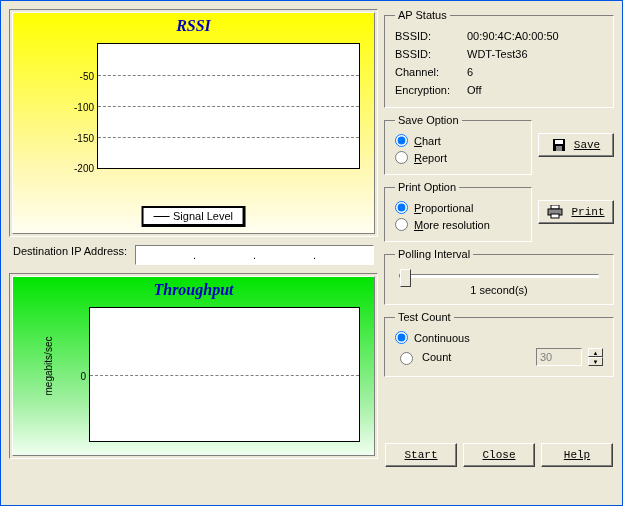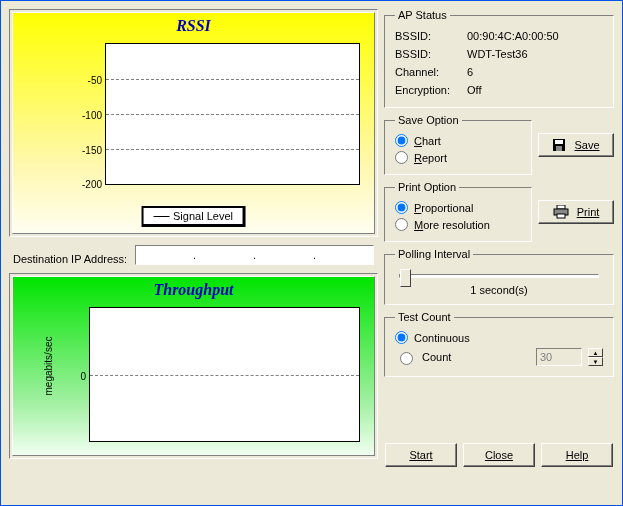--- a/index.html
+++ b/index.html
@@ -10,28 +10,28 @@
 .close-btn { width: 21px; height: 21px; background: linear-gradient(to bottom, #f5a095, #e74b32); border: 1px solid #fff; border-radius: 3px; color: #fff; font-weight: bold; display: flex; align-items: center; justify-content: center; cursor: pointer; font-size: 12px; }
 .content { display: flex; padding: 8px; gap: 6px; height: calc(100% - 28px); }
 .left-col { flex: 1; display: flex; flex-direction: column; gap: 6px; min-width: 0; }
 .right-col { width: 230px; display: flex; flex-direction: column; gap: 6px; }
 .panel { border: 1px solid #808080; border-right-color: #fff; border-bottom-color: #fff; padding: 2px; }
 .panel-inner { border: 1px solid #fff; border-right-color: #808080; border-bottom-color: #808080; height: 100%; }
 .chart-yellow { background: linear-gradient(to bottom, #ffff00 0%, #fff8b0 70%, #fffef0 100%); height: 222px; position: relative; }
 .chart-green { background: linear-gradient(to bottom, #00e400 0%, #a0f0a0 70%, #f0fff0 100%); height: 180px; position: relative; }
 .chart-title { text-align: center; font-style: italic; font-weight: bold; color: #0000c0; font-size: 16px; padding: 4px 0; font-family: "Times New Roman", serif; }
 .plot-area { position: absolute; background: #fff; border: 1px solid #000; }
-.plot-rssi { left: 92px; top: 30px; right: 14px; height: 142px; }
+.plot-rssi { left: 84px; top: 30px; right: 14px; height: 126px; }
 .plot-thru { left: 76px; top: 30px; right: 14px; height: 135px; }
 .ylabel { position: absolute; right: 100%; margin-right: 4px; font-size: 10px; transform: translateY(-50%); white-space: nowrap; }
 .gridline { position: absolute; left: 0; right: 0; border-top: 1px dashed #808080; }
 .y-axis-title { position: absolute; left: 6px; top: 50%; transform: translateY(-50%) rotate(-90deg); transform-origin: center; font-size: 10px; white-space: nowrap; }
 .legend { position: absolute; bottom: 6px; left: 50%; transform: translateX(-50%); background: #fff; border: 2px solid #000; border-right-width: 3px; border-bottom-width: 3px; padding: 2px 10px; font-size: 11px; display: flex; align-items: center; gap: 4px; }
 .legend-line { width: 16px; height: 1px; background: #000; display: inline-block; }
-.ip-row { display: flex; align-items: flex-end; gap: 8px; padding: 2px 4px; }
+.ip-row { display: flex; align-items: flex-start; gap: 8px; padding: 2px 4px; }
 .ip-input { flex: 1; background: #fff; border: 1px solid #808080; border-right-color: #fff; border-bottom-color: #fff; height: 20px; display: flex; align-items: center; justify-content: space-evenly; }
 .ip-dot { color: #000; }
 fieldset { border: 1px solid #fff; border-top-color: #808080; border-left-color: #808080; margin: 0; padding: 6px 10px 8px; }
 legend { padding: 0 3px; }
 .field-row { display: flex; padding: 3px 0; gap: 8px; }
 .field-label { width: 64px; }
 .radio-row { display: flex; align-items: center; gap: 6px; padding: 2px 0; }
 .radio-row input { margin: 0; }
 .underline-first::first-letter { text-decoration: underline; }
 .btn { background: #ece9d8; border: 1px solid #404040; border-top-color: #fff; border-left-color: #fff; box-shadow: inset -1px -1px 0 #808080; height: 24px; display: inline-flex; align-items: center; justify-content: center; gap: 8px; cursor: pointer; font-family: inherit; font-size: 11px; padding: 0 8px; }
@@ -41,21 +41,21 @@
 .bottom-btns { display: flex; gap: 6px; justify-content: flex-end; margin-top: auto; padding: 2px 1px; }
 .slider-track { height: 4px; background: #fff; border: 1px solid #808080; border-right-color: #fff; border-bottom-color: #fff; margin: 8px 4px 4px; position: relative; }
 .slider-thumb { position: absolute; left: 0; top: -6px; width: 11px; height: 18px; background: #ece9d8; border: 1px solid #404040; border-top-color: #fff; border-left-color: #fff; }
 .slider-label { text-align: center; margin-top: 6px; }
 .count-row { display: flex; align-items: center; gap: 6px; padding: 2px 0; }
 .count-input { width: 46px; background: #ece9d8; border: 1px solid #808080; border-right-color: #fff; border-bottom-color: #fff; height: 18px; padding: 0 3px; color: #808080; font-family: inherit; font-size: 11px; }
 .spin { display: flex; flex-direction: column; }
 .spin-btn { width: 15px; height: 9px; background: #ece9d8; border: 1px solid #404040; border-top-color: #fff; border-left-color: #fff; font-size: 6px; display: flex; align-items: center; justify-content: center; cursor: pointer; }
 .icon-save { width: 14px; height: 14px; }
 .icon-print { width: 16px; height: 14px; }
-.ulabel { text-decoration: underline; }
+.ulabel { text-decoration: underline; font-family: Liberation Mono, monospace; }
 </style>
 </head>
 <body>
 
 <div class="window">
 
   <div class="content">
     <div class="left-col">
       <div class="panel">
           <div class="panel-inner chart-yellow">

